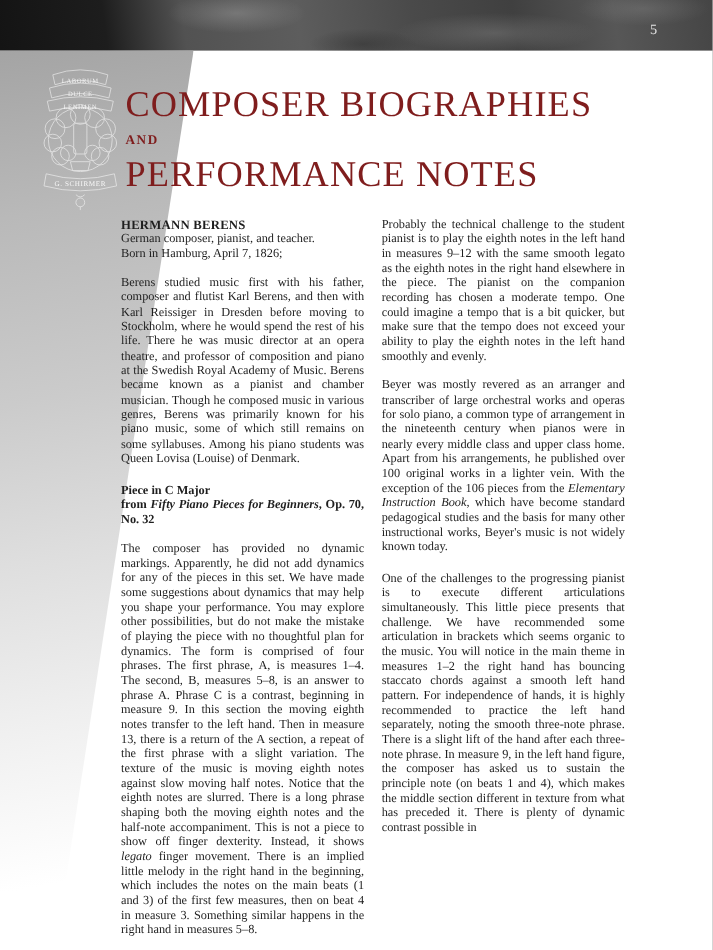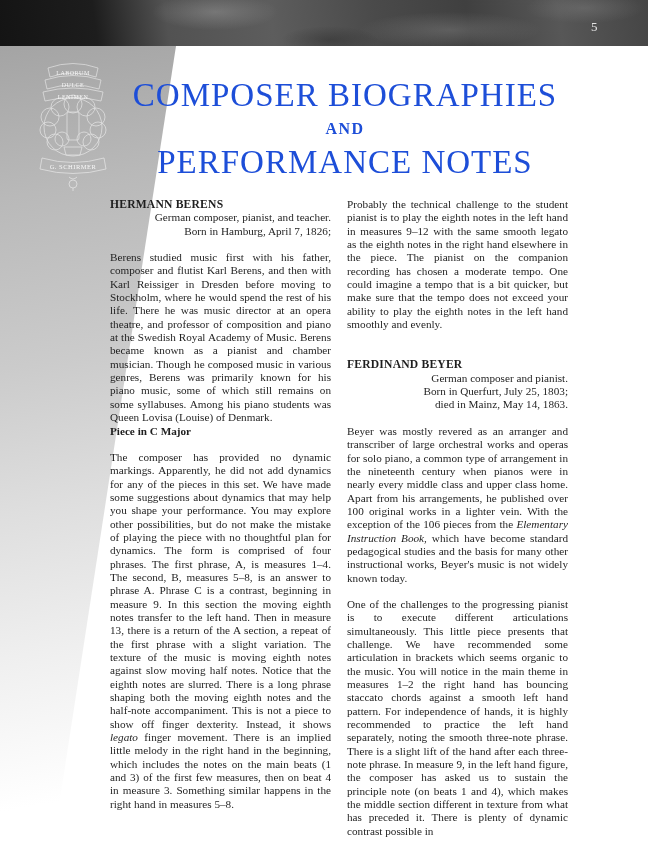--- a/index.html
+++ b/index.html
@@ -30,35 +30,35 @@
   }
   .emblem { position:absolute; top:9px; left:28px; }
   .emblem * { vector-effect:non-scaling-stroke; }
   .emblem text {
     fill:#ffffff; stroke:none; font-family:"Liberation Serif", serif;
     letter-spacing:.5px;
   }
   
   .title-block {
     position:absolute; left:114px; top:78px; width:462px;
-    text-align:center; color:#1d4ed8;
+    text-align:left; color:#7f1d1d;
   }
   .title-main { font-size:33px; line-height:34px; letter-spacing:1px; white-space:nowrap; }
-  .title-and  { font-size:16px; font-weight:bold; letter-spacing:1.5px; margin:8px 0 7px; }
+  .title-and  { font-size:12px; font-weight:bold; letter-spacing:1.5px; margin:8px 0 7px; }
   
   .col {
     position:absolute; top:198px; width:221px;
     font-size:11.2px; line-height:13.35px; text-align:justify;
   }
   .col-left  { left:110px; }
   .col-right { left:347px; }
   .composer-name { font-weight:bold; font-size:11.6px; letter-spacing:.2px; }
-  .bio-line { text-align:right; }
+  .bio-line { text-align:left; }
   .para { margin:13px 0 0 0; }
-  .piece-block { font-weight:bold; }
+  .piece-block { margin-top:15px; font-weight:bold; }
   .piece-source i { font-weight:bold; }
   .gap-before-composer { margin-top:27px; }
 </style>
 </head>
 <body>
 
 <div class="page">
 
   <div class="top-band">
     <div class="page-number">5</div>
@@ -109,31 +109,26 @@
 
   <div class="col col-left">
     <div class="composer-block">
       <div class="composer-name">HERMANN BERENS</div>
       <div class="bio-line">German composer, pianist, and teacher.</div>
       <div class="bio-line">Born in Hamburg, April 7, 1826;</div>
     </div>
     <p class="para">Berens studied music first with his father, composer and flutist Karl Berens, and then with Karl Reissiger in Dresden before moving to Stockholm, where he would spend the rest of his life. There he was music director at an opera theatre, and professor of composition and piano at the Swedish Royal Academy of Music. Berens became known as a pianist and chamber musician. Though he composed music in various genres, Berens was primarily known for his piano music, some of which still remains on some syllabuses. Among his piano students was Queen Lovisa (Louise) of Denmark.</p>
     <div class="piece-block">
       <div class="piece-title">Piece in C Major</div>
+      <div class="piece-source">from <i>Fifty Piano Pieces for Beginners</i>, Op. 70, No. 32</div>
     </div>
     <p class="para">The composer has provided no dynamic markings. Apparently, he did not add dynamics for any of the pieces in this set. We have made some suggestions about dynamics that may help you shape your performance. You may explore other possibilities, but do not make the mistake of playing the piece with no thoughtful plan for dynamics. The form is comprised of four phrases. The first phrase, A, is measures 1–4. The second, B, measures 5–8, is an answer to phrase A. Phrase C is a contrast, beginning in measure 9. In this section the moving eighth notes transfer to the left hand. Then in measure 13, there is a return of the A section, a repeat of the first phrase with a slight variation. The texture of the music is moving eighth notes against slow moving half notes. Notice that the eighth notes are slurred. There is a long phrase shaping both the moving eighth notes and the half-note accompaniment. This is not a piece to show off finger dexterity. Instead, it shows <i>legato</i> finger movement. There is an implied little melody in the right hand in the beginning, which includes the notes on the main beats (1 and 3) of the first few measures, then on beat 4 in measure 3. Something similar happens in the right hand in measures 5–8.</p>
   </div>
 
   <div class="col col-right">
     <p class="para" style="margin-top:0">Probably the technical challenge to the student pianist is to play the eighth notes in the left hand in measures 9–12 with the same smooth legato as the eighth notes in the right hand elsewhere in the piece. The pianist on the companion recording has chosen a moderate tempo. One could imagine a tempo that is a bit quicker, but make sure that the tempo does not exceed your ability to play the eighth notes in the left hand smoothly and evenly.</p>
-    <div class="composer-block gap-before-composer">
-      <div class="composer-name">FERDINAND BEYER</div>
-      <div class="bio-line">German composer and pianist.</div>
-      <div class="bio-line">Born in Querfurt, July 25, 1803;</div>
-      <div class="bio-line">died in Mainz, May 14, 1863.</div>
-    </div>
     <p class="para">Beyer was mostly revered as an arranger and transcriber of large orchestral works and operas for solo piano, a common type of arrangement in the nineteenth century when pianos were in nearly every middle class and upper class home. Apart from his arrangements, he published over 100 original works in a lighter vein. With the exception of the 106 pieces from the <i>Elementary Instruction Book</i>, which have become standard pedagogical studies and the basis for many other instructional works, Beyer's music is not widely known today.</p>
     <div class="piece-block">
     </div>
     <p class="para">One of the challenges to the progressing pianist is to execute different articulations simultaneously. This little piece presents that challenge. We have recommended some articulation in brackets which seems organic to the music. You will notice in the main theme in measures 1–2 the right hand has bouncing staccato chords against a smooth left hand pattern. For independence of hands, it is highly recommended to practice the left hand separately, noting the smooth three-note phrase. There is a slight lift of the hand after each three-note phrase. In measure 9, in the left hand figure, the composer has asked us to sustain the principle note (on beats 1 and 4), which makes the middle section different in texture from what has preceded it. There is plenty of dynamic contrast possible in</p>
   </div>
 
 </div>
 
 </body></html>

